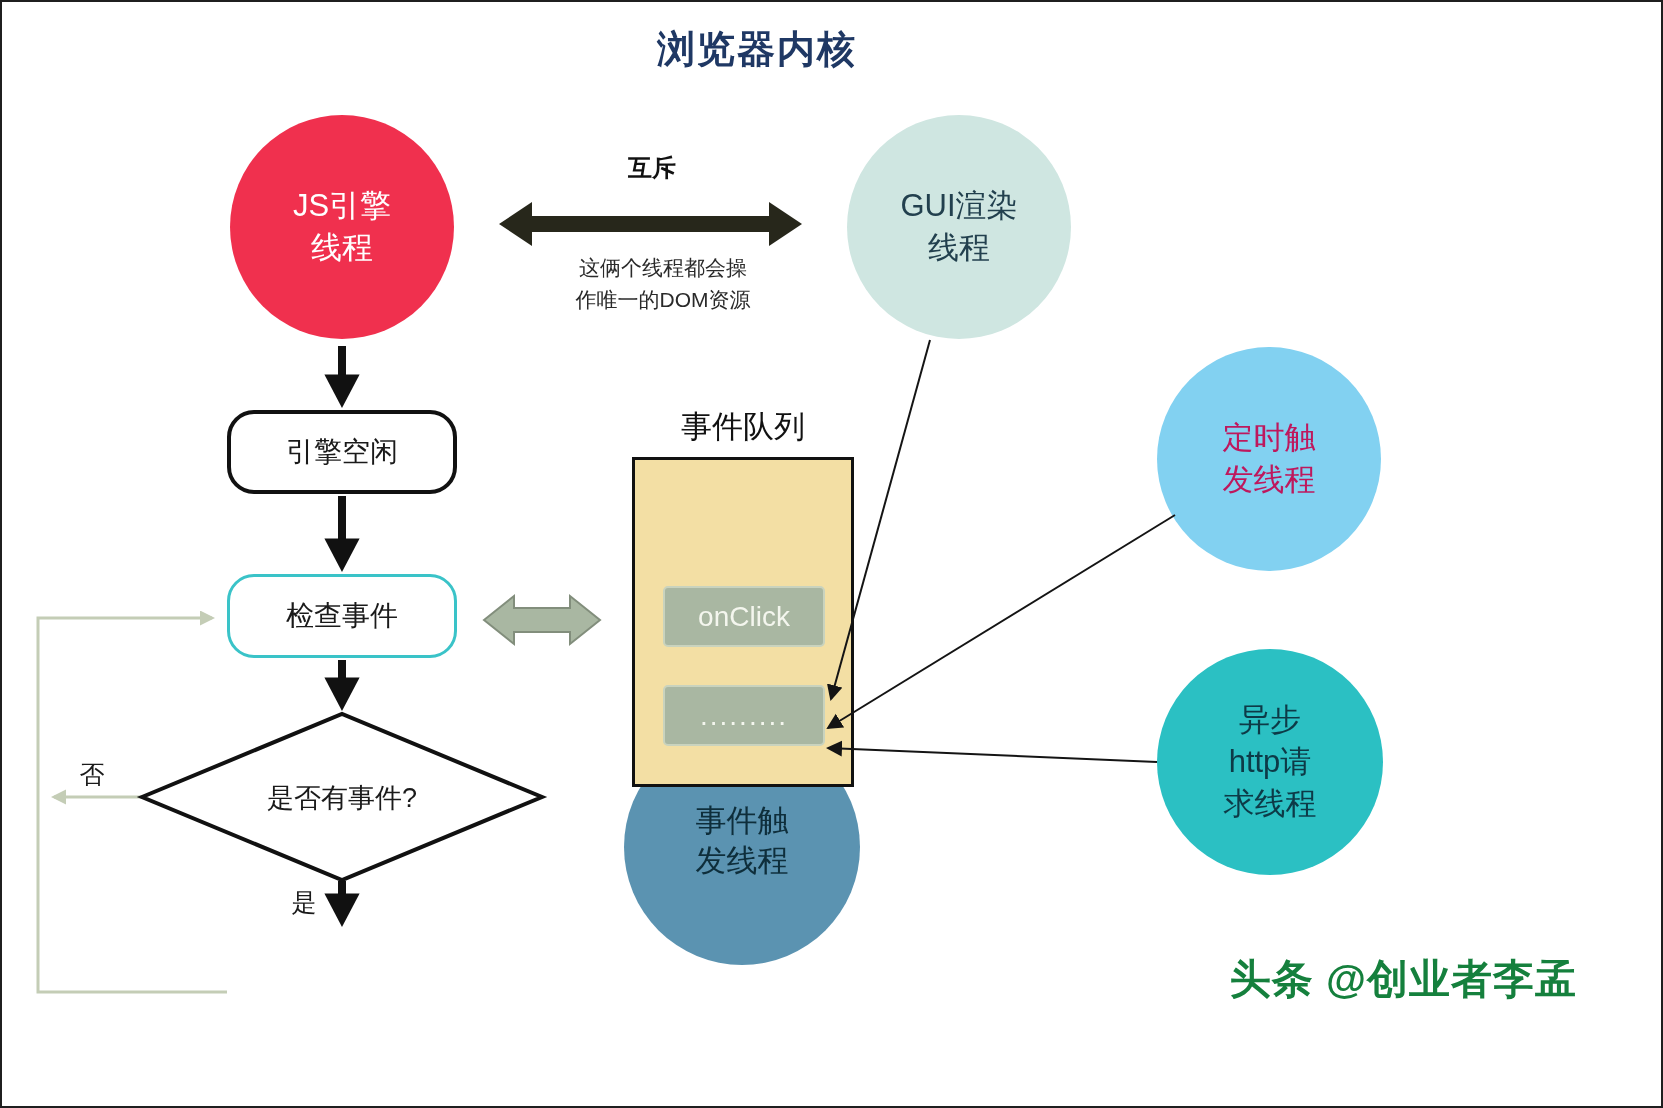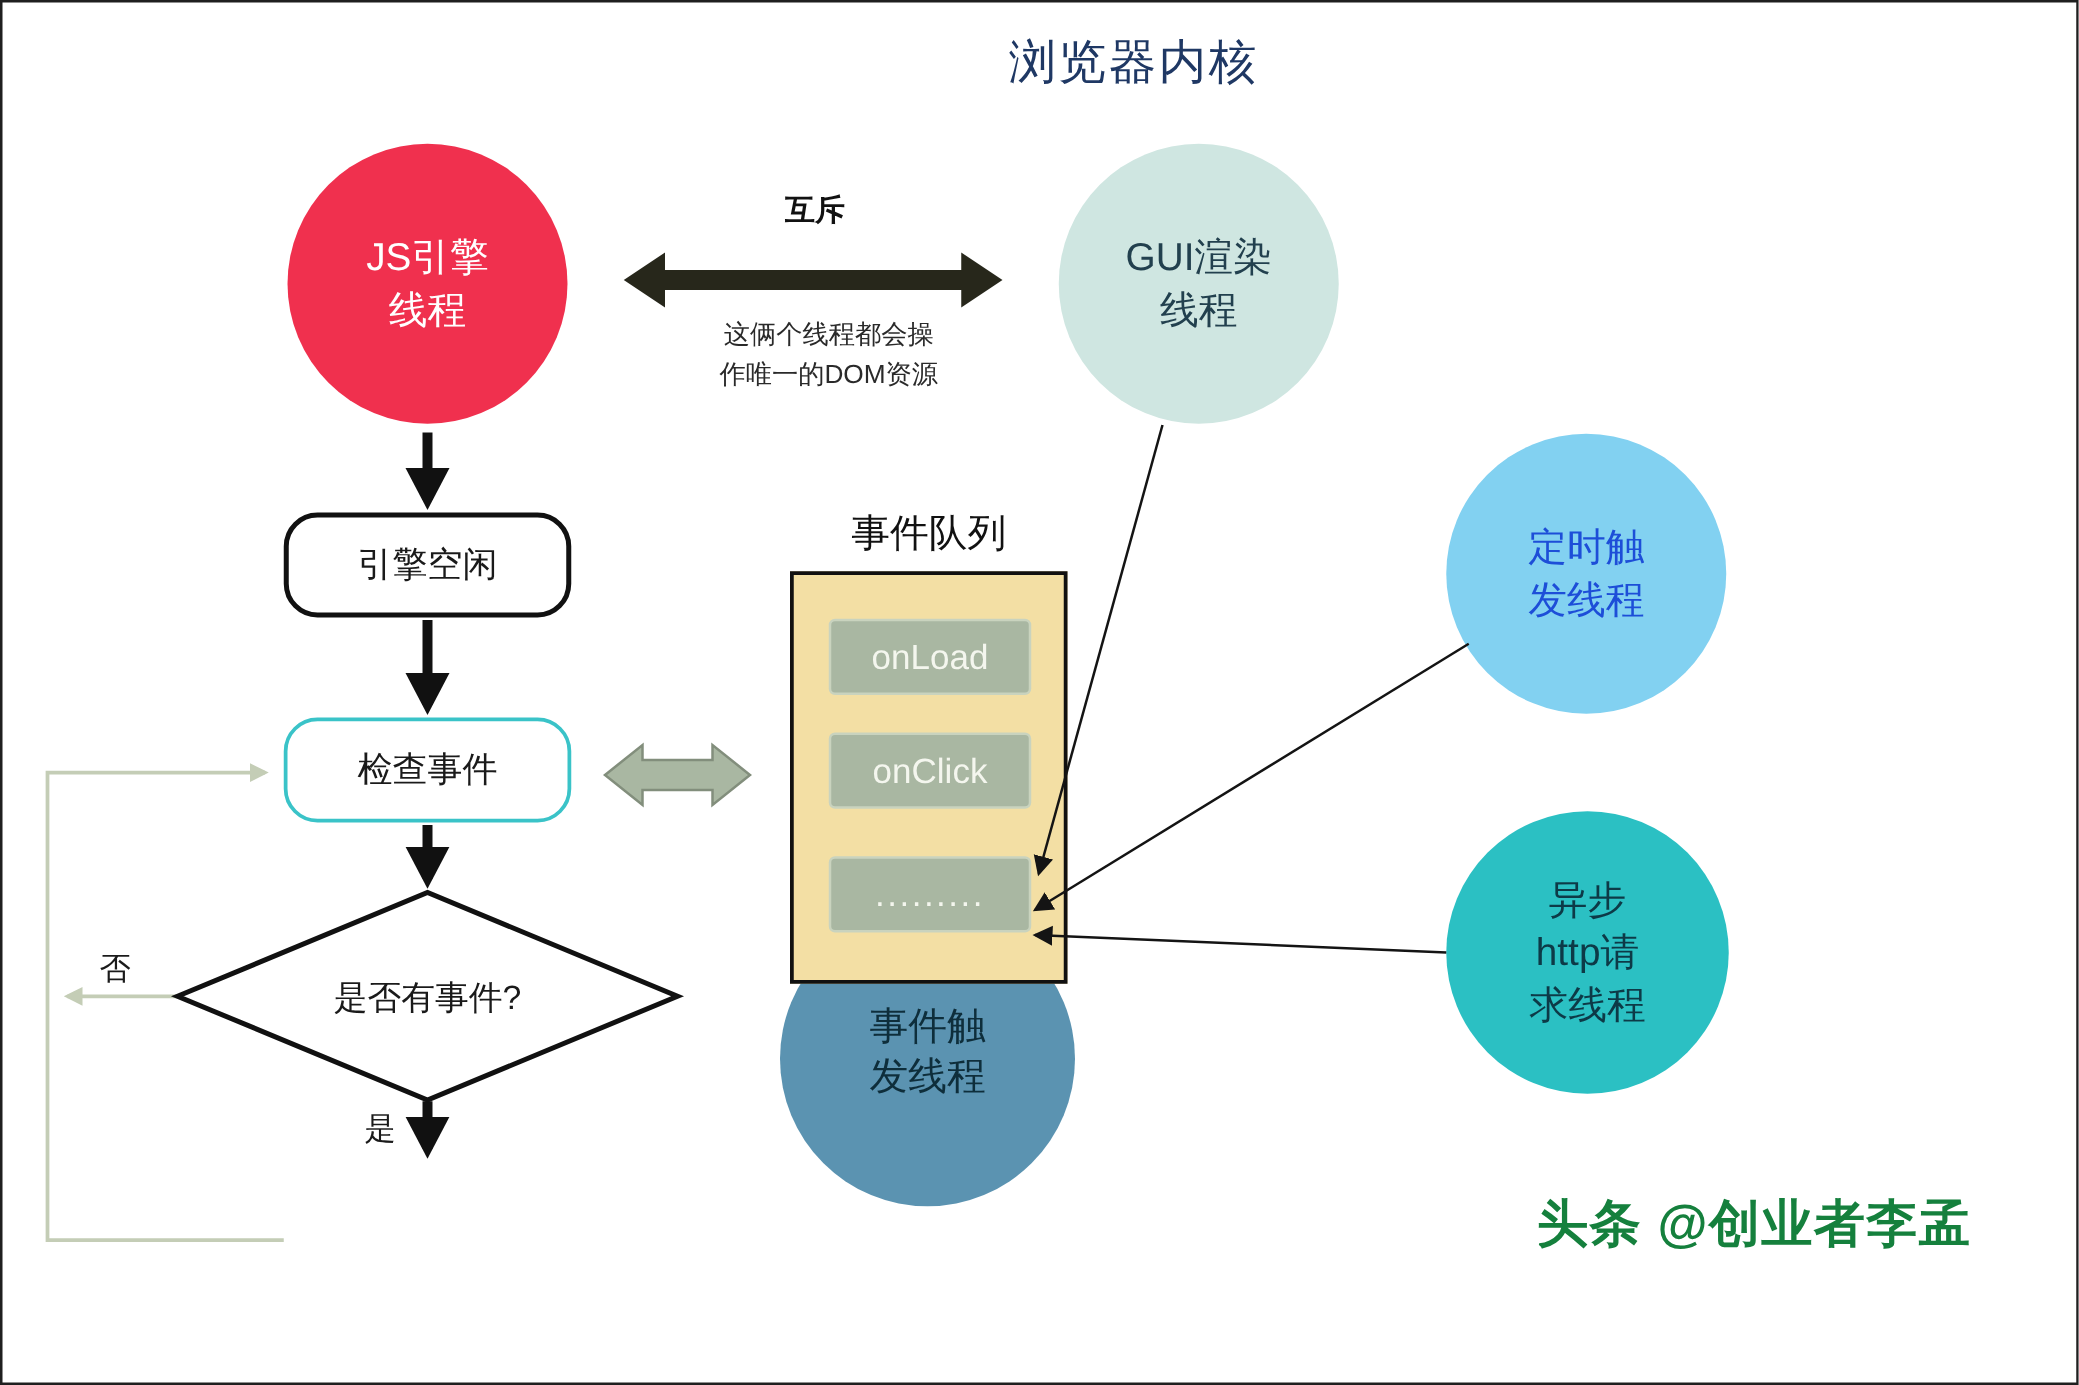--- a/index.html
+++ b/index.html
@@ -8,30 +8,30 @@
     box-sizing:border-box; border:2px solid #1f1f1f;
     background:#ffffff; overflow:hidden;
     font-family:"Liberation Sans", sans-serif;
   }
   .abs { position:absolute; }
   .pre { white-space:pre-line; }
   .layer { position:absolute; left:0; top:0; pointer-events:none; }
   .z1 { z-index:1; } .z2 { z-index:2; } .z3 { z-index:3; } .z4 { z-index:4; }
 
   .title {
-    left:505px; top:22px; width:500px; text-align:right;
-    font-size:38px; font-weight:normal; color:#1f3864; letter-spacing:2px;
+    left:505px; top:22px; width:500px; text-align:center;
+    font-size:38px; font-weight:bold; color:#1f3864; letter-spacing:2px;
   }
   .circle {
     border-radius:50%; display:flex; align-items:center; justify-content:center;
     text-align:center; line-height:1.35; white-space:pre-line;
   }
   .c-js     { left:228px;  top:113px; width:224px; height:224px; background:#f0304e; color:#ffffff; font-size:31px; }
   .c-gui    { left:845px;  top:113px; width:224px; height:224px; background:#cfe6e1; color:#22404e; font-size:31px; }
-  .c-timer  { left:1155px; top:345px; width:224px; height:224px; background:#82d1f1; color:#1d4ed8; font-size:31px; }
+  .c-timer  { left:1155px; top:345px; width:224px; height:224px; background:#82d1f1; color:#be185d; font-size:31px; }
   .c-async  { left:1155px; top:647px; width:226px; height:226px; background:#2bc0c3; color:#0d3a47; font-size:31px; }
   .c-evtrig { left:622px;  top:727px; width:236px; height:236px; background:#5b93b1; color:#0e2e3b; }
   .c-evtrig .evtrig-label {
     position:absolute; left:0; top:72px; width:100%; text-align:center;
     font-size:31px; line-height:1.3; white-space:pre-line;
   }
 
   .box {
     background:#ffffff; display:flex; align-items:center; justify-content:center;
     font-size:28px; color:#1a1a1a; box-sizing:border-box;border-radius:27px;
@@ -131,21 +131,20 @@
   <div class="abs box b-check z2">
     <span>检查事件</span>
   </div>
 
   <div class="abs diamond-label z2">是否有事件?</div>
   <div class="abs lbl-no z2">否</div>
   <div class="abs lbl-yes z2">是</div>
 
   <div class="abs queue-title z3">事件队列</div>
   <div class="abs queue z3">
-    <div class="queue-item qi-0">onLoad</div>
     <div class="queue-item qi-1">onClick</div>
     <div class="queue-item qi-2">.........</div>
   </div>
 
   <svg class="layer z4" width="1663" height="1108">
     <defs>
       <marker id="arrowThin" markerWidth="9" markerHeight="9" refX="7" refY="4" orient="auto">
         <path d="M0,0 L8,4 L0,8 Z" fill="#141414"></path>
       </marker>
     </defs>

